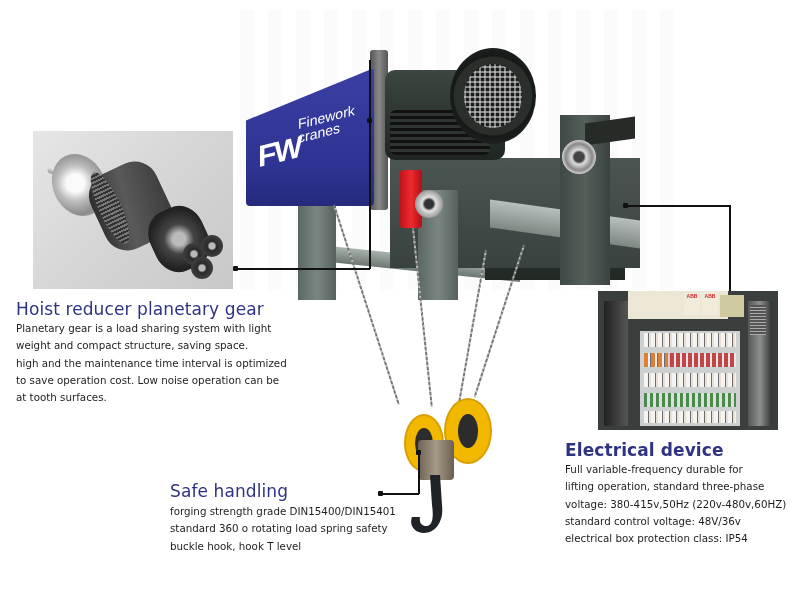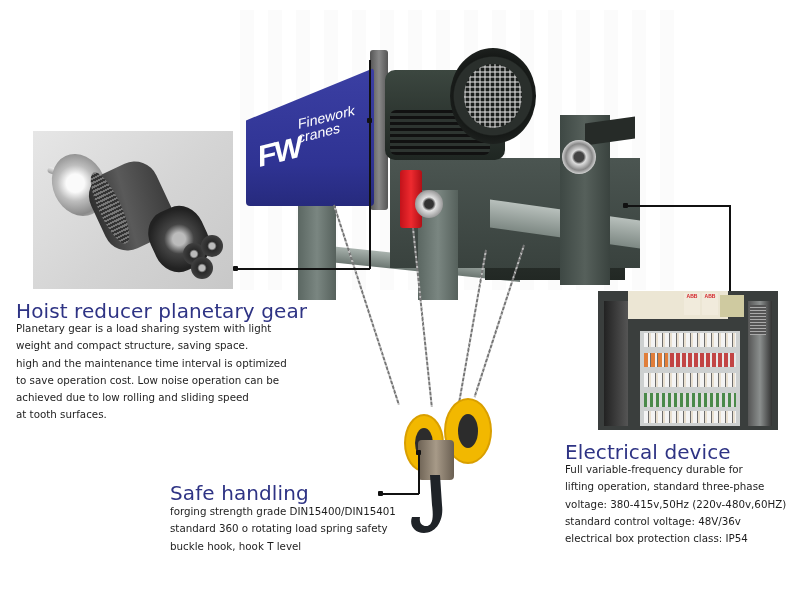--- a/index.html
+++ b/index.html
@@ -97,21 +97,21 @@
     .cab-side-l { left: 6px; top: 10px; width: 24px; height: 125px; background: linear-gradient(90deg,#222,#555); }
     .cab-side-r { left: 150px; top: 10px; width: 24px; height: 125px; background: linear-gradient(90deg,#555,#8b8f8e,#333); }
     .cab-vents { left: 152px; top: 14px; width: 16px; height: 30px; background: repeating-linear-gradient(0deg,#aaa 0 1px,#555 1px 3px); }
 
     
     .line { position: absolute; background: #111; }
     .dot { position: absolute; width: 5px; height: 5px; background: #111; border-radius: 1px; }
 
     
     .heading {
-      position: absolute; color: #2e3384; font-size: 20px; letter-spacing: 0.1px;
+      position: absolute; color: #2e3384; font-size: 17px; letter-spacing: 0.1px;
       font-family: "DejaVu Sans", sans-serif; white-space: nowrap;
     }
     .body-text {
       position: absolute; color: #1d1d1d; font-size: 10.3px; line-height: 17.3px;
       font-family: "DejaVu Sans", sans-serif; white-space: nowrap;
     }
     .body-text div { height: 17.3px; }
   </style>
 </head>
 <body>
@@ -203,31 +203,30 @@
 <div class="line" style="left:380px;top:493px;width:39px;height:1.5px;"></div>
 <div class="line" style="left:418px;top:450px;width:1.5px;height:44px;"></div>
 <div class="dot" style="left:416px;top:450px;"></div>
 
 <div class="heading" style="left:16px;top:299px;">Hoist reducer planetary gear</div>
 <div class="body-text" style="left:16px;top:320px;">
   <div>Planetary gear is a load sharing system with light</div>
   <div>weight and compact structure, saving space.</div>
   <div>high and the maintenance time interval is optimized</div>
   <div>to save operation cost. Low noise operation can be</div>
-  <div>achieved due to low rolling and sliding speed</div>
   <div>at tooth surfaces.</div>
 </div>
 
 <div class="heading" style="left:170px;top:481px;">Safe handling</div>
 <div class="body-text" style="left:170px;top:503px;">
   <div>forging strength grade DIN15400/DIN15401</div>
   <div>standard 360 o rotating load spring safety</div>
   <div>buckle hook, hook T level</div>
 </div>
 
-<div class="heading" style="left:565px;top:440px;">Electrical device</div>
+<div class="heading" style="left:565px;top:440px;font-weight:bold;">Electrical device</div>
 <div class="body-text" style="left:565px;top:461px;">
   <div>Full variable-frequency durable for</div>
   <div>lifting operation, standard three-phase</div>
   <div>voltage: 380-415v,50Hz (220v-480v,60HZ)</div>
   <div>standard control voltage: 48V/36v</div>
   <div>electrical box protection class: IP54</div>
 </div>
 
 </body></html>

